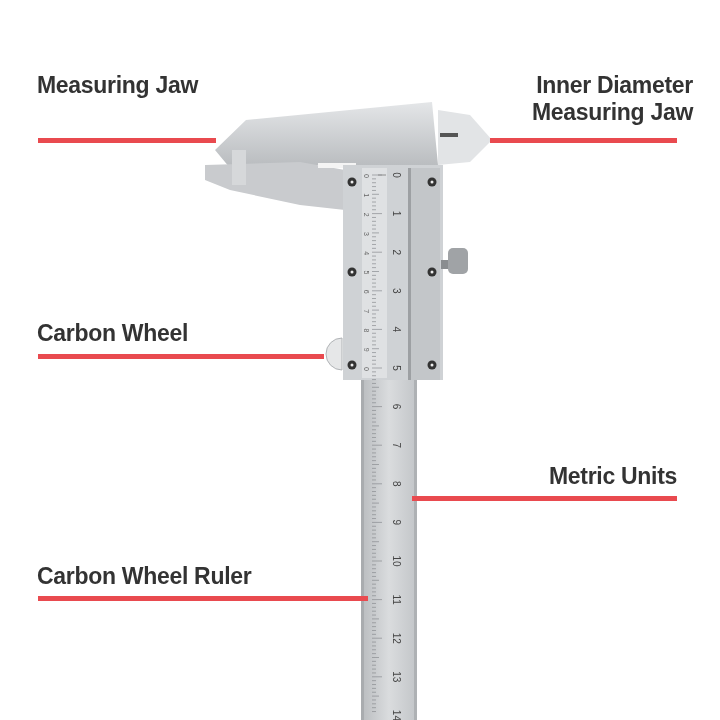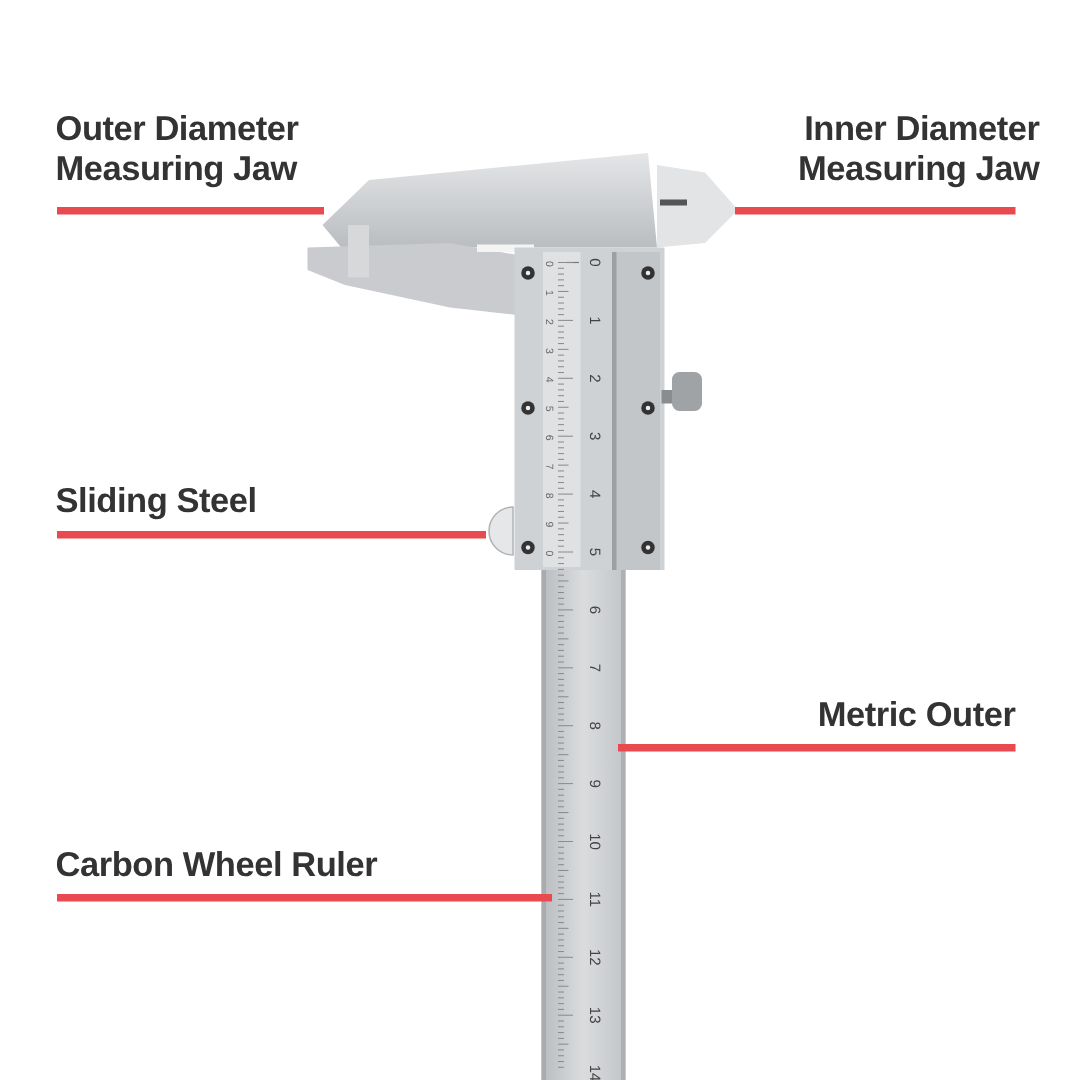--- a/index.html
+++ b/index.html
@@ -238,31 +238,30 @@
       <line x1="372" x2="376" y1="692.24" y2="692.24"></line>
       <line x1="372" x2="379" y1="696.1" y2="696.1"></line>
       <line x1="372" x2="376" y1="699.96" y2="699.96"></line>
       <line x1="372" x2="376" y1="703.8199999999999" y2="703.8199999999999"></line>
       <line x1="372" x2="376" y1="707.68" y2="707.68"></line>
       <line x1="372" x2="376" y1="711.54" y2="711.54"></line>
     </g>
 </svg>
 
 <div class="label" style="left:37px;top:72px;">
-  <div>Outer Diameter</div>
   <div>Measuring Jaw</div>
 </div>
 <div class="line" style="left:38px;top:138px;width:178px;"></div>
 
 <div class="label right" style="right:27px;top:72px;">
   <div>Inner Diameter</div>
   <div>Measuring Jaw</div>
 </div>
 <div class="line" style="left:490px;top:138px;width:187px;"></div>
 
-<div class="label" style="left:37px;top:320px;">Sliding Steel</div>
+<div class="label" style="left:37px;top:320px;">Carbon Wheel</div>
 <div class="line" style="left:38px;top:354px;width:286px;"></div>
 
-<div class="label right" style="right:43px;top:463px;">Metric Outer</div>
+<div class="label right" style="right:43px;top:463px;">Metric Units</div>
 <div class="line" style="left:412px;top:496px;width:265px;"></div>
 
 <div class="label" style="left:37px;top:563px;">Carbon Wheel Ruler</div>
 <div class="line" style="left:38px;top:596px;width:330px;"></div>
 
 </body></html>

